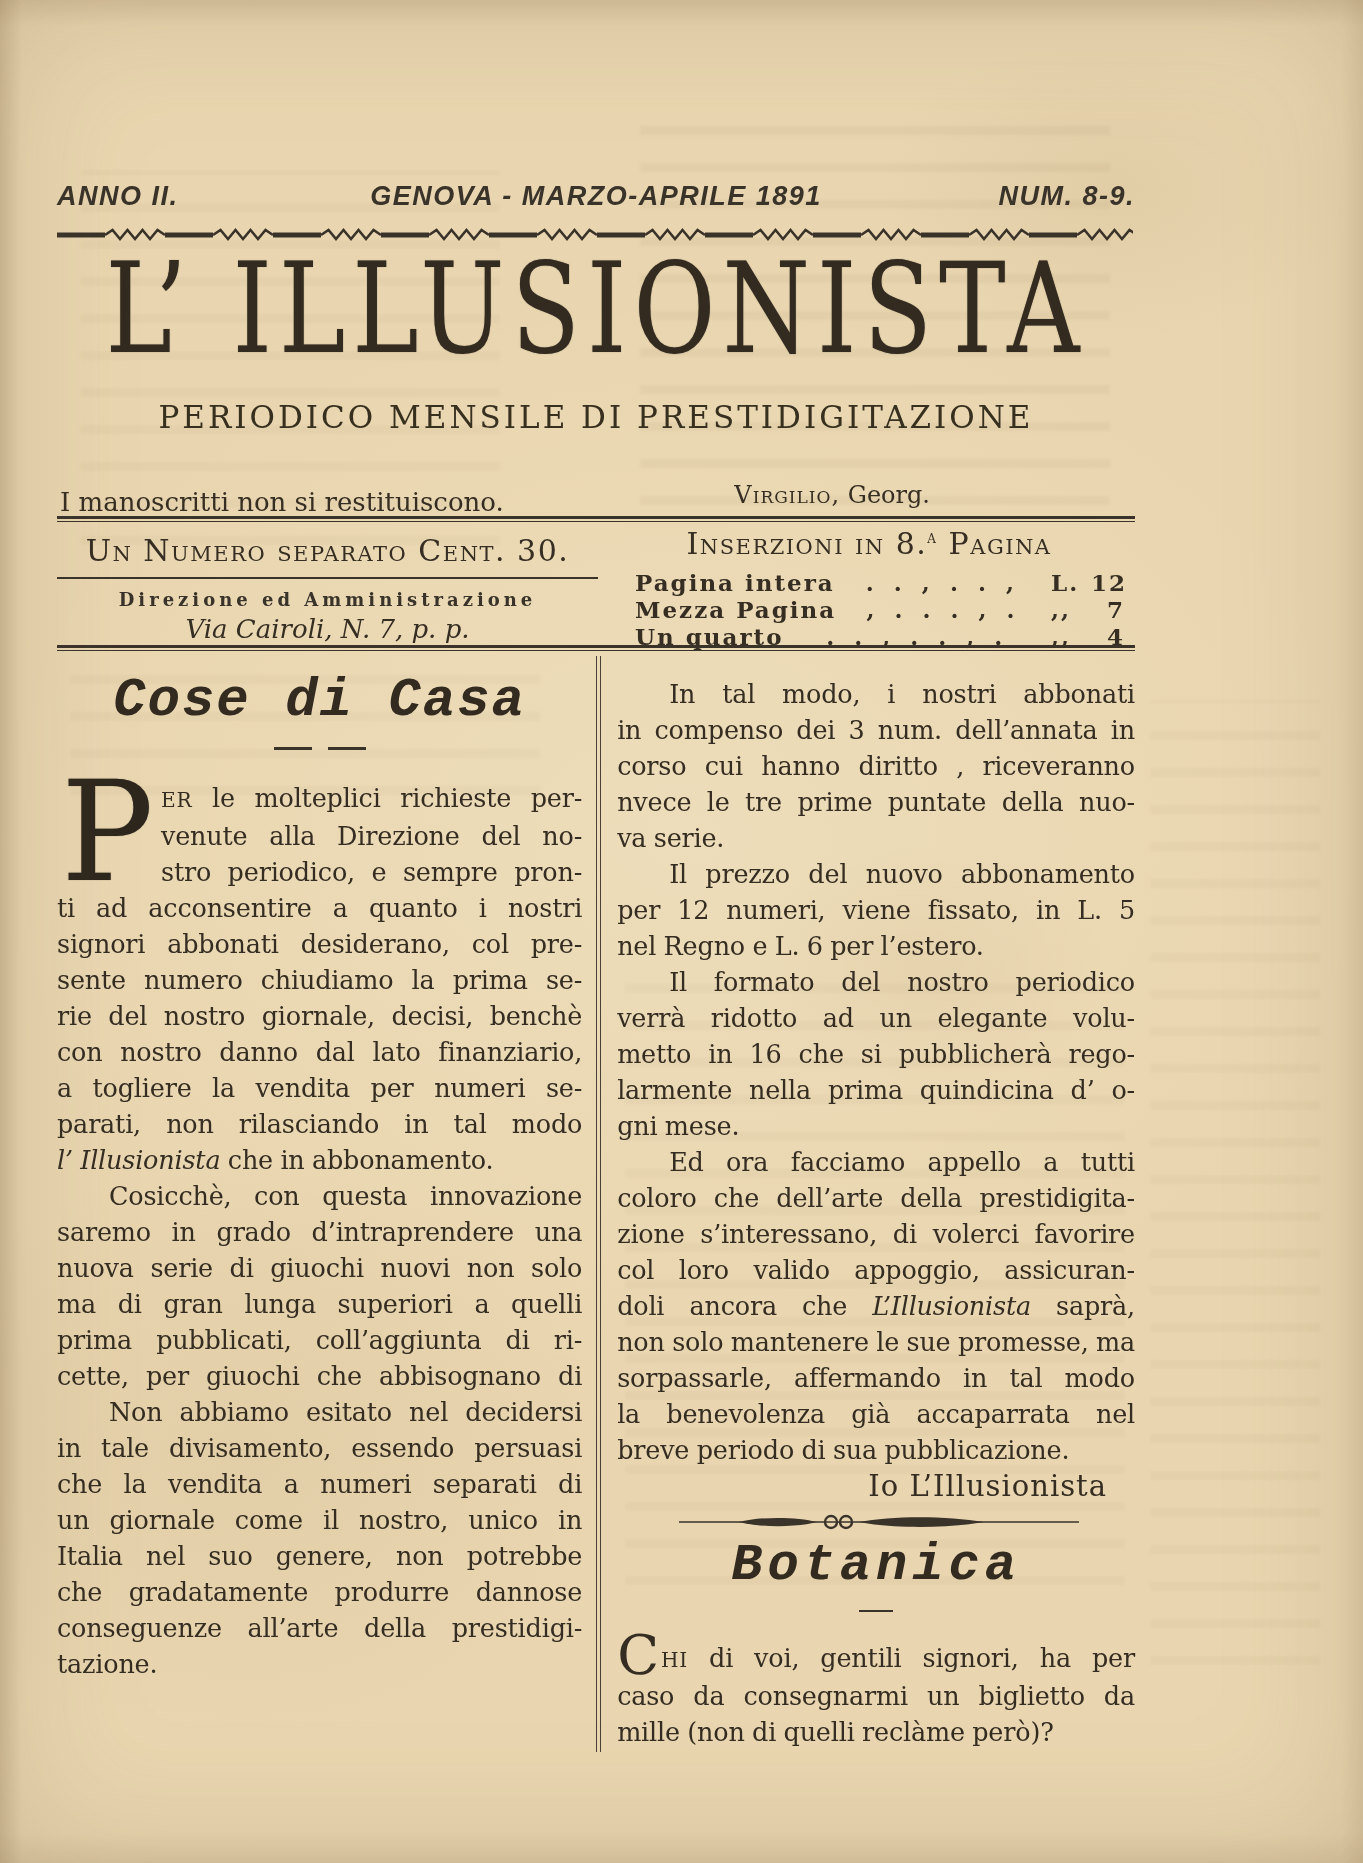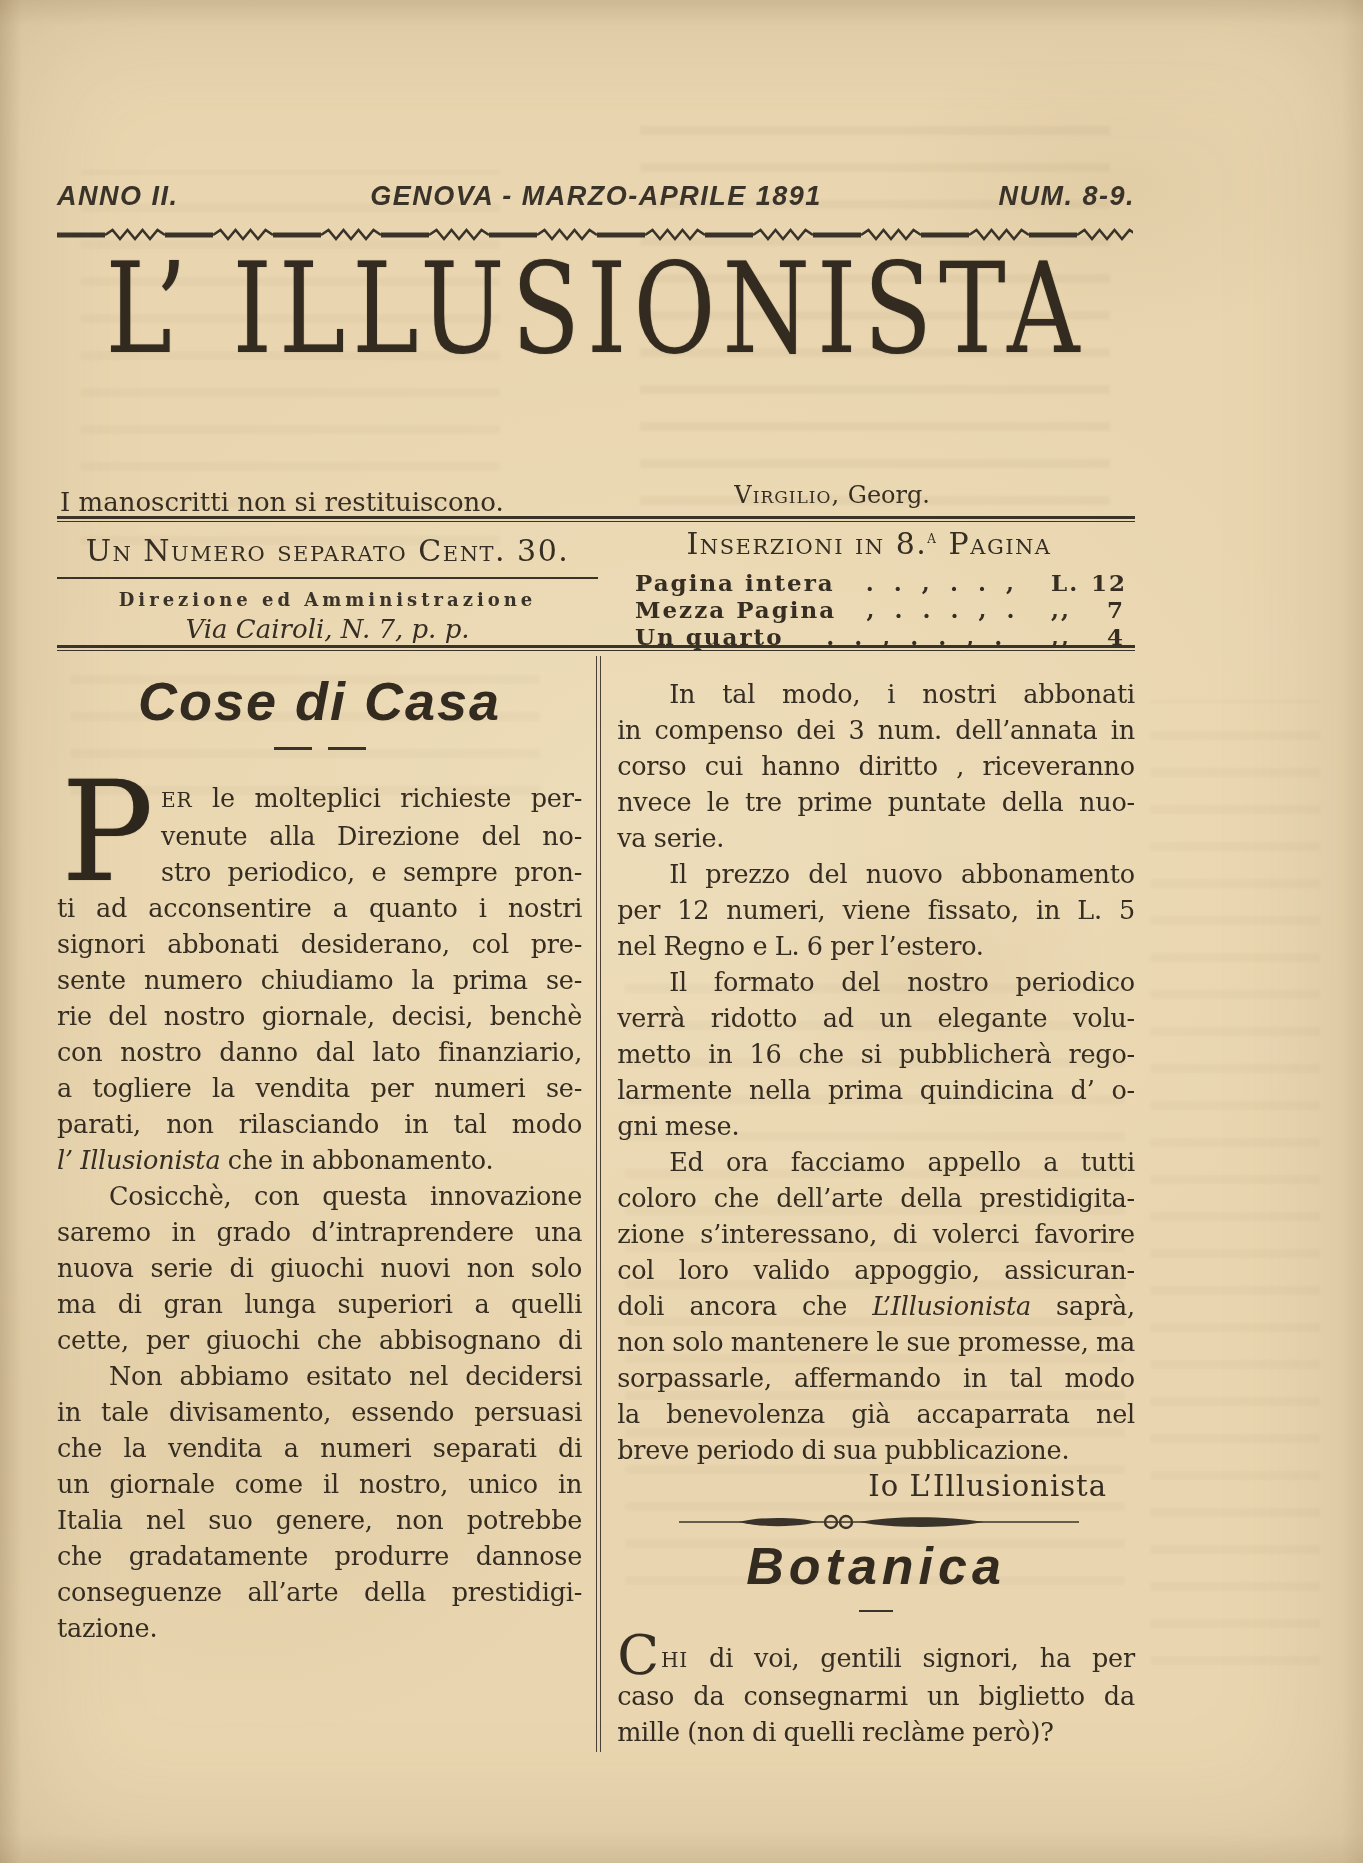--- a/index.html
+++ b/index.html
@@ -76,21 +76,21 @@
   .rate-row .ru{ width:40px; text-align:left; }
   .rate-row .rv{ width:34px; text-align:right; }
 
   
   .bodycols{ position:absolute; top:656px; left:57px; width:1078px; display:flex; }
   .coldiv{ width:5px; border-left:1px solid #4a4036; border-right:1px solid #4a4036;
     height:1096px; }
   .colL{ width:543px; padding-right:14px; }
   .colR{ flex:1; padding-left:16px; padding-top:20px; }
 
-  .art-title{ font-family:Liberation Sans, sans-serif; font-weight:bold; font-style:italic;
+  .art-title{ font-family:Liberation Mono, monospace; font-weight:bold; font-style:italic;
     font-size:54px; line-height:60px; text-align:center; letter-spacing:2px;
     color:#332b20; margin-top:15px; }
   .art-title.botanica{ font-size:52px; letter-spacing:5px; margin-top:4px; }
   .dashes{ display:flex; justify-content:center; gap:16px; margin:16px 0 30px 0; }
   .dashes i{ width:38px; border-top:3px solid #3a332a; }
   .dash-single{ width:34px; border-top:2.5px solid #3a332a; margin:14px auto 28px auto; }
 
   .para{ font-size:25.5px; color:#352d22; }
   .line{ line-height:36px; white-space:nowrap; text-align:justify;
     text-align-last:justify; letter-spacing:-0.2px; word-spacing:-0.5px; }
@@ -127,20 +127,21 @@
     <defs>
       <pattern id="zz" width="108" height="16" patternUnits="userSpaceOnUse">
         <path d="M0 8 H48" stroke="#3a332a" stroke-width="5" fill="none"></path>
         <path d="M48 8 l7.5 -5 7.5 9 7.5 -9 7.5 9 7.5 -9 7.5 9 7.5 -9 7.5 5" stroke="#3a332a" stroke-width="2.6" fill="none"></path>
       </pattern>
     </defs>
     <rect width="1076" height="16" fill="url(#zz)"></rect>
   </svg>
 
   <h1 class="title">L’ ILLUSIONISTA</h1>
+  <div class="subtitle">PERIODICO MENSILE DI PRESTIDIGITAZIONE</div>
   <div class="motto-attr">
     <span class="sc2">Virgilio,</span>
     <span>Georg.</span>
   </div>
   <div class="manuscripts">I manoscritti non si restituiscono.</div>
 
   <div class="rule-double rule-a"></div>
 
   <div class="info">
     <div class="info-left">
@@ -201,20 +202,21 @@
             <div class="line">a togliere la vendita per numeri se-</div>
             <div class="line">parati, non rilasciando in tal modo</div>
             <div class="line endline"><i>l’ Illusionista</i> che in abbonamento.</div>
           </div>
       </div>
       <div class="para indent">
           <div class="line">Cosicchè, con questa innovazione</div>
           <div class="line">saremo in grado d’intraprendere una</div>
           <div class="line">nuova serie di giuochi nuovi non solo</div>
           <div class="line">ma di gran lunga superiori a quelli</div>
+          <div class="line">prima pubblicati, coll’aggiunta di ri-</div>
           <div class="line">cette, per giuochi che abbisognano di</div>
         </div>
       <div class="para indent">
           <div class="line">Non abbiamo esitato nel decidersi</div>
           <div class="line">in tale divisamento, essendo persuasi</div>
           <div class="line">che la vendita a numeri separati di</div>
           <div class="line">un giornale come il nostro, unico in</div>
           <div class="line">Italia nel suo genere, non potrebbe</div>
           <div class="line">che gradatamente produrre dannose</div>
           <div class="line">conseguenze all’arte della prestidigi-</div>

